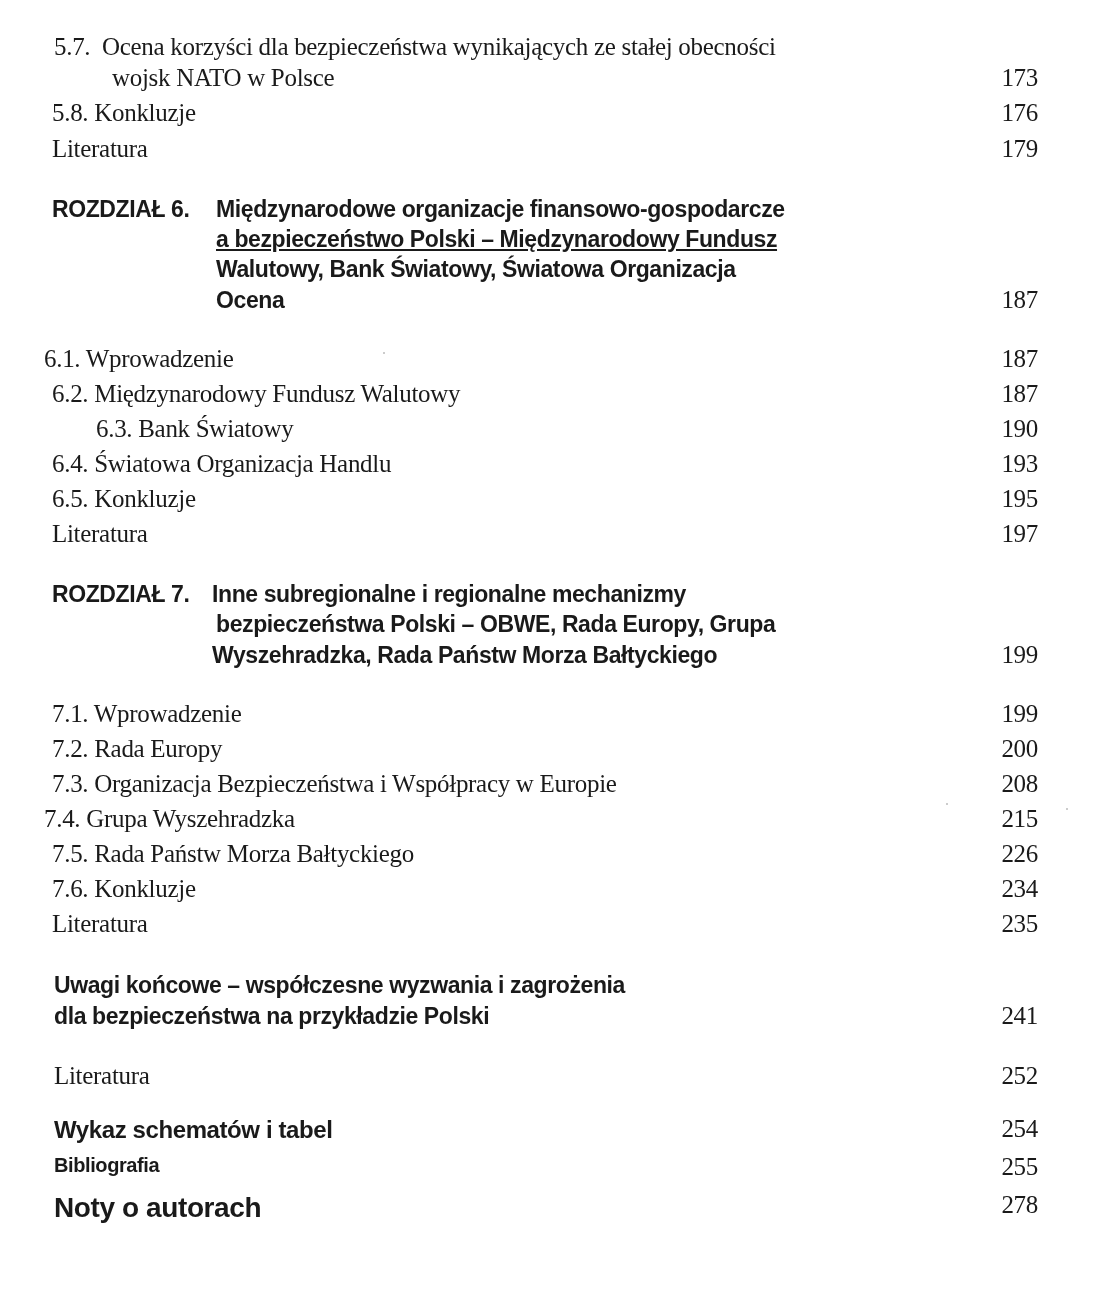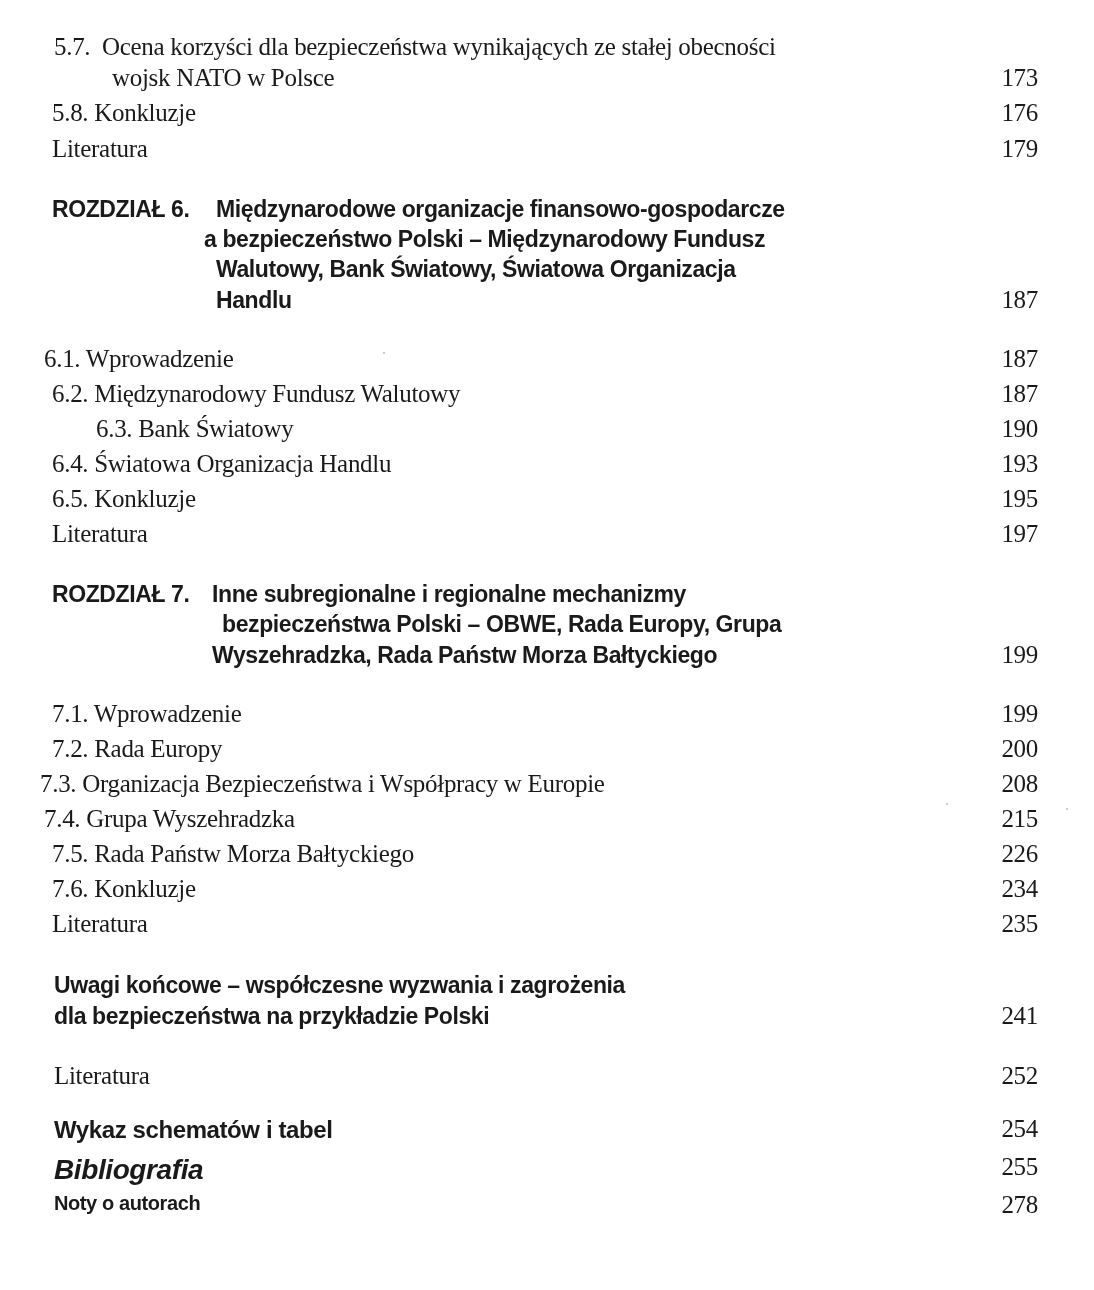--- a/index.html
+++ b/index.html
@@ -34,27 +34,27 @@
   <div class="row serif" style="top:135px;">
     <span class="txt" style="left:52px;">Literatura</span>
     <span class="pg">179</span>
   </div>
 
   <div class="row sans" style="top:196px;">
     <span class="txt" style="left:52px;">ROZDZIAŁ 6.</span>
     <span class="txt" style="left:216px;">Międzynarodowe organizacje finansowo-gospodarcze</span>
   </div>
   <div class="row sans" style="top:226px;">
-    <span class="txt" style="left:204px;">a bezpieczeństwo Polski – Międzynarodowy Fundusz</span>
+    <span class="txt" style="left:216px;text-decoration:underline;">a bezpieczeństwo Polski – Międzynarodowy Fundusz</span>
   </div>
   <div class="row sans" style="top:256px;">
     <span class="txt" style="left:216px;">Walutowy, Bank Światowy, Światowa Organizacja</span>
   </div>
   <div class="row sans" style="top:287px;">
-    <span class="txt" style="left:216px;">Handlu</span>
+    <span class="txt" style="left:216px;">Ocena</span>
   </div>
   <div class="row serif" style="top:286px;">
     <span class="pg">187</span>
   </div>
 
   <div class="row serif" style="top:345px;">
     <span class="txt" style="left:44px;">6.1. Wprowadzenie</span>
     <span class="pg">187</span>
   </div>
   <div class="row serif" style="top:380px;">
@@ -76,39 +76,39 @@
   <div class="row serif" style="top:520px;">
     <span class="txt" style="left:52px;">Literatura</span>
     <span class="pg">197</span>
   </div>
 
   <div class="row sans" style="top:581px;">
     <span class="txt" style="left:52px;">ROZDZIAŁ 7.</span>
     <span class="txt" style="left:212px;">Inne subregionalne i regionalne mechanizmy</span>
   </div>
   <div class="row sans" style="top:611px;">
-    <span class="txt" style="left:222px;">bezpieczeństwa Polski – OBWE, Rada Europy, Grupa</span>
+    <span class="txt" style="left:216px;">bezpieczeństwa Polski – OBWE, Rada Europy, Grupa</span>
   </div>
   <div class="row sans" style="top:642px;">
     <span class="txt" style="left:212px;">Wyszehradzka, Rada Państw Morza Bałtyckiego</span>
   </div>
   <div class="row serif" style="top:641px;">
     <span class="pg">199</span>
   </div>
 
   <div class="row serif" style="top:700px;">
     <span class="txt" style="left:52px;">7.1. Wprowadzenie</span>
     <span class="pg">199</span>
   </div>
   <div class="row serif" style="top:735px;">
     <span class="txt" style="left:52px;">7.2. Rada Europy</span>
     <span class="pg">200</span>
   </div>
   <div class="row serif" style="top:770px;">
-    <span class="txt" style="left:40px;">7.3. Organizacja Bezpieczeństwa i Współpracy w Europie</span>
+    <span class="txt" style="left:52px;">7.3. Organizacja Bezpieczeństwa i Współpracy w Europie</span>
     <span class="pg">208</span>
   </div>
   <div class="row serif" style="top:805px;">
     <span class="txt" style="left:44px;">7.4. Grupa Wyszehradzka</span>
     <span class="pg">215</span>
   </div>
   <div class="row serif" style="top:840px;">
     <span class="txt" style="left:52px;">7.5. Rada Państw Morza Bałtyckiego</span>
     <span class="pg">226</span>
   </div>
@@ -136,27 +136,27 @@
     <span class="pg">252</span>
   </div>
 
   <div class="row sans" style="top:1116px;">
     <span class="txt" style="left:54px; font-size:24px;">Wykaz schematów i tabel</span>
   </div>
   <div class="row serif" style="top:1115px;">
     <span class="pg">254</span>
   </div>
   <div class="row sans" style="top:1154px;">
-    <span class="txt" style="left:54px; font-size:28px;font-style:italic;">Bibliografia</span>
+    <span class="txt" style="left:54px; font-size:20px;">Bibliografia</span>
   </div>
   <div class="row serif" style="top:1153px;">
     <span class="pg">255</span>
   </div>
   <div class="row sans" style="top:1192px;">
-    <span class="txt" style="left:54px; font-size:20px;">Noty o autorach</span>
+    <span class="txt" style="left:54px; font-size:28px;">Noty o autorach</span>
   </div>
   <div class="row serif" style="top:1191px;">
     <span class="pg">278</span>
   </div>
 
   <span class="speck" style="left:383px; top:352px;"></span>
   <span class="speck" style="left:946px; top:803px;"></span>
   <span class="speck" style="left:1066px; top:808px;"></span>
 </div>
 

